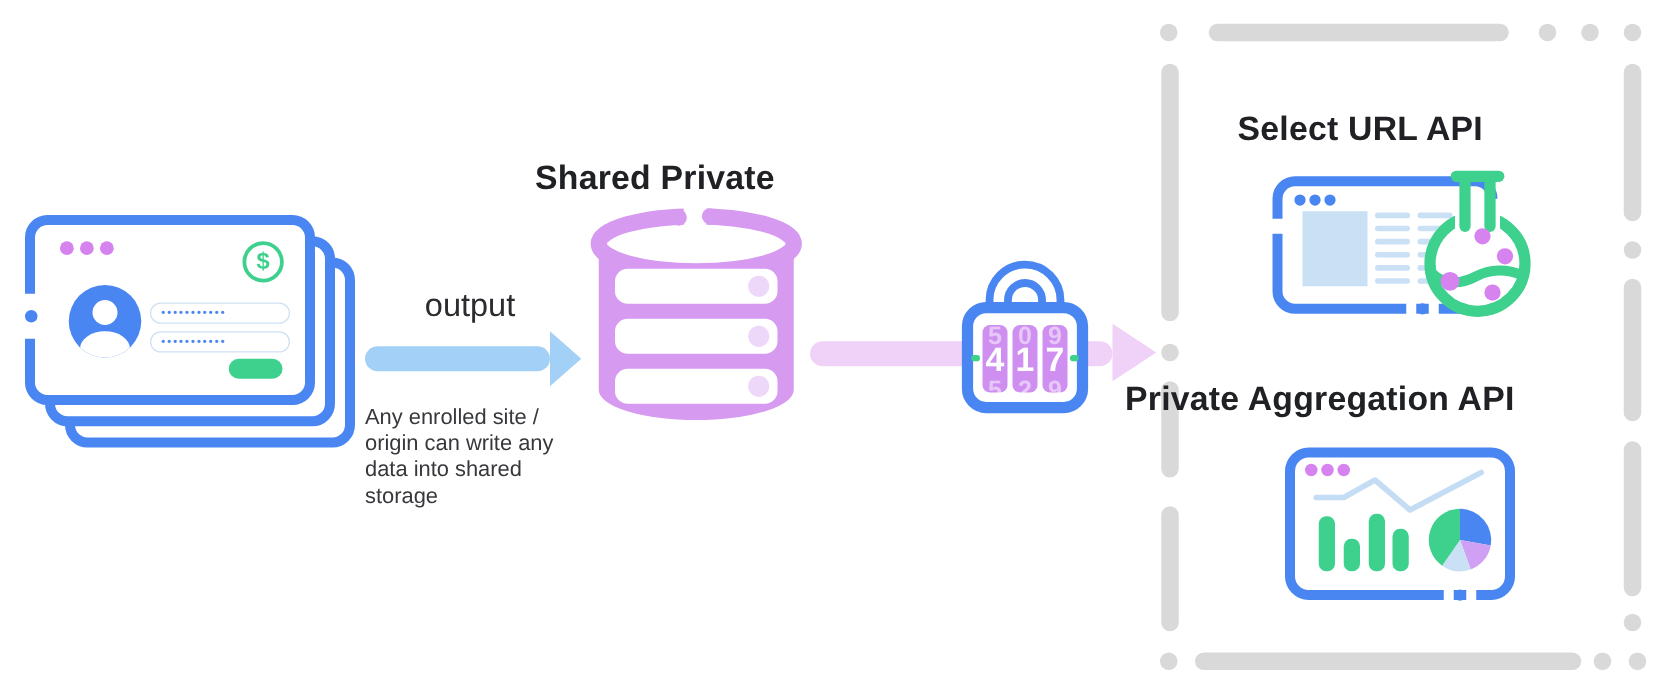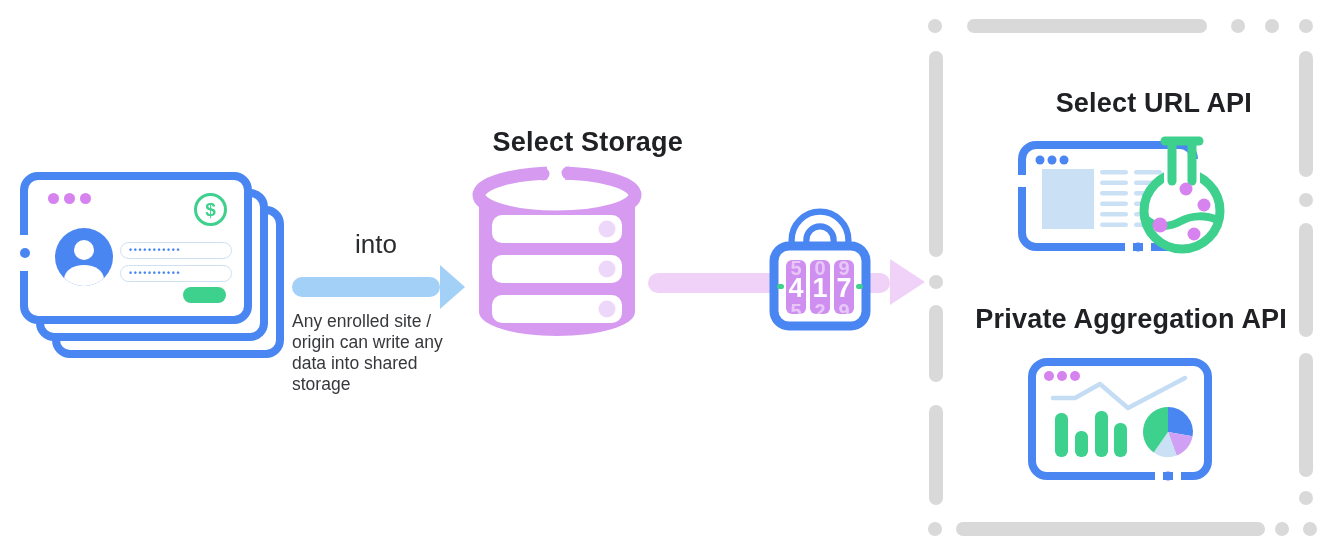--- a/index.html
+++ b/index.html
@@ -4,23 +4,23 @@
 <style>
   html,body{margin:0;padding:0;background:#fff;}
   .canvas{
     position:relative;width:1333px;height:555px;background:#fff;overflow:hidden;
     font-family:"Liberation Sans",sans-serif;
     --blue:#4a86f2;--light-blue:#a3d0f6;--soft-blue:#c9e0f5;--chart-blue:#c4ddf4;
     --purple:#d683ef;--db-purple:#d69af1;--db-dot:#eed8fa;--pink:#f0d2f8;
     --roller:#cf8ff0;--green:#3ed08d;--gray-dash:#d9d9d9;--title-ink:#202124;--body-ink:#37383c;
   }
   .abs{position:absolute;}
-  .title{font-weight:bold;font-size:27px;color:var(--title-ink);text-align:right;letter-spacing:.2px;}
+  .title{font-weight:bold;font-size:27px;color:var(--title-ink);text-align:left;letter-spacing:.2px;}
   .flow-label{font-size:26px;color:#2b2c2f;text-align:center;}
-  .desc{font-size:17.5px;line-height:1.2;color:var(--body-ink);white-space:pre-line;}
+  .desc{font-size:17.5px;line-height:1.2;color:var(--body-ink);white-space:pre-line;margin-top:12px;}
   
   .win{position:absolute;width:232px;height:152px;background:#fff;border:8px solid var(--blue);border-radius:18px;box-sizing:border-box;}
   .dots-row{position:absolute;left:20px;top:13px;display:flex;gap:5px;}
   .dot-purple{width:11px;height:11px;border-radius:50%;background:var(--purple);}
   .dollar-badge{position:absolute;left:166px;top:13px;width:27px;height:27px;border:3.5px solid var(--green);
     border-radius:50%;display:flex;align-items:center;justify-content:center;color:var(--green);
     font-weight:bold;font-size:19px;}
   .avatar{position:absolute;left:27px;top:48px;width:58px;height:58px;background:var(--blue);border-radius:50%;overflow:hidden;}
   .avatar-head{position:absolute;left:19px;top:12px;width:20px;height:20px;background:#fff;border-radius:50%;}
   .avatar-body{position:absolute;left:9px;top:37px;width:40px;height:28px;background:#fff;border-radius:50% 50% 0 0;}
@@ -86,31 +86,31 @@
       <div class="pw-field" style="top:62px">
         <span class="pw-text">•••••••••••</span>
       </div>
       <div class="pw-field" style="top:85px">
         <span class="pw-text">•••••••••••</span>
       </div>
       <div class="green-pill"></div>
     </div>
   </div>
 
-  <div class="abs flow-label" style="left:296px;top:229px;width:160px">into</div>
+  <div class="abs flow-label" style="left:296px;top:229px;width:160px">output</div>
   <svg class="abs" style="left:290px;top:262px" width="180" height="50">
     <rect x="2" y="15" width="148" height="20" rx="10" fill="var(--light-blue)"></rect>
     <polygon points="150,3 150,47 175,25" fill="var(--light-blue)"></polygon>
   </svg>
   <div class="abs desc" style="left:292px;top:311px;width:185px">Any enrolled site /
 origin can write any
 data into shared
 storage</div>
 
-  <div class="abs title" style="left:428px;top:127px;width:255px">Select Storage</div>
+  <div class="abs title" style="left:428px;top:127px;width:255px">Shared Private</div>
   <svg class="abs" style="left:470px;top:162px" width="178" height="196">
     <path d="M 9 33 L 9 150 A 78 24 0 0 0 165 150 L 165 33 Z" fill="var(--db-purple)"></path>
     <ellipse cx="87" cy="33" rx="78" ry="22" fill="#ffffff" stroke="var(--db-purple)" stroke-width="13"></ellipse>
     <rect x="77" y="2" width="18" height="16" fill="#ffffff"></rect>
     <circle cx="73" cy="12" r="6.5" fill="var(--db-purple)"></circle>
     <circle cx="98" cy="11" r="6.5" fill="var(--db-purple)"></circle>
     <rect x="22" y="53" width="130" height="28" rx="10" fill="#ffffff"></rect>
     <circle cx="137" cy="67" r="8.5" fill="var(--db-dot)"></circle>
     <rect x="22" y="93" width="130" height="28" rx="10" fill="#ffffff"></rect>
     <circle cx="137" cy="107" r="8.5" fill="var(--db-dot)"></circle>
@@ -177,21 +177,21 @@
       <line x1="178" y1="10" x2="178" y2="48" stroke="var(--green)" stroke-width="9" stroke-linecap="round"></line>
       <line x1="151" y1="8" x2="185" y2="8" stroke="var(--green)" stroke-width="9" stroke-linecap="round"></line>
       <path d="M 131 85 C 142 96 156 94 167 88 C 178 82 192 82 203 87" fill="none" stroke="var(--green)" stroke-width="8" stroke-linecap="round"></path>
       <circle cx="172" cy="56" r="6.5" fill="var(--purple)"></circle>
       <circle cx="190" cy="72" r="6.5" fill="var(--purple)"></circle>
       <circle cx="146" cy="92" r="7.5" fill="var(--purple)"></circle>
       <circle cx="180" cy="101" r="6.5" fill="var(--purple)"></circle>
     </g>
   </svg>
 
-  <div class="abs title" style="left:955px;top:304px;width:332px">Private Aggregation API</div>
+  <div class="abs title" style="left:900px;top:304px;width:332px">Private Aggregation API</div>
   <svg class="abs" style="left:1024px;top:352px" width="196" height="134">
     <rect x="8" y="10" width="176" height="114" rx="15" fill="#ffffff" stroke="var(--blue)" stroke-width="8"></rect>
     <rect x="131" y="117" width="8" height="14" fill="#ffffff"></rect>
     <rect x="149" y="117" width="8" height="14" fill="#ffffff"></rect>
     <circle cx="144" cy="124" r="4.5" fill="var(--blue)"></circle>
     <circle cx="25" cy="24" r="5" fill="var(--purple)"></circle>
     <circle cx="38" cy="24" r="5" fill="var(--purple)"></circle>
     <circle cx="51" cy="24" r="5" fill="var(--purple)"></circle>
     <polyline points="29,46 51,46 76,32 104,56 161,26" fill="none" stroke="var(--chart-blue)" stroke-width="4.5" stroke-linejoin="round" stroke-linecap="round"></polyline>
     <g fill="var(--green)">

